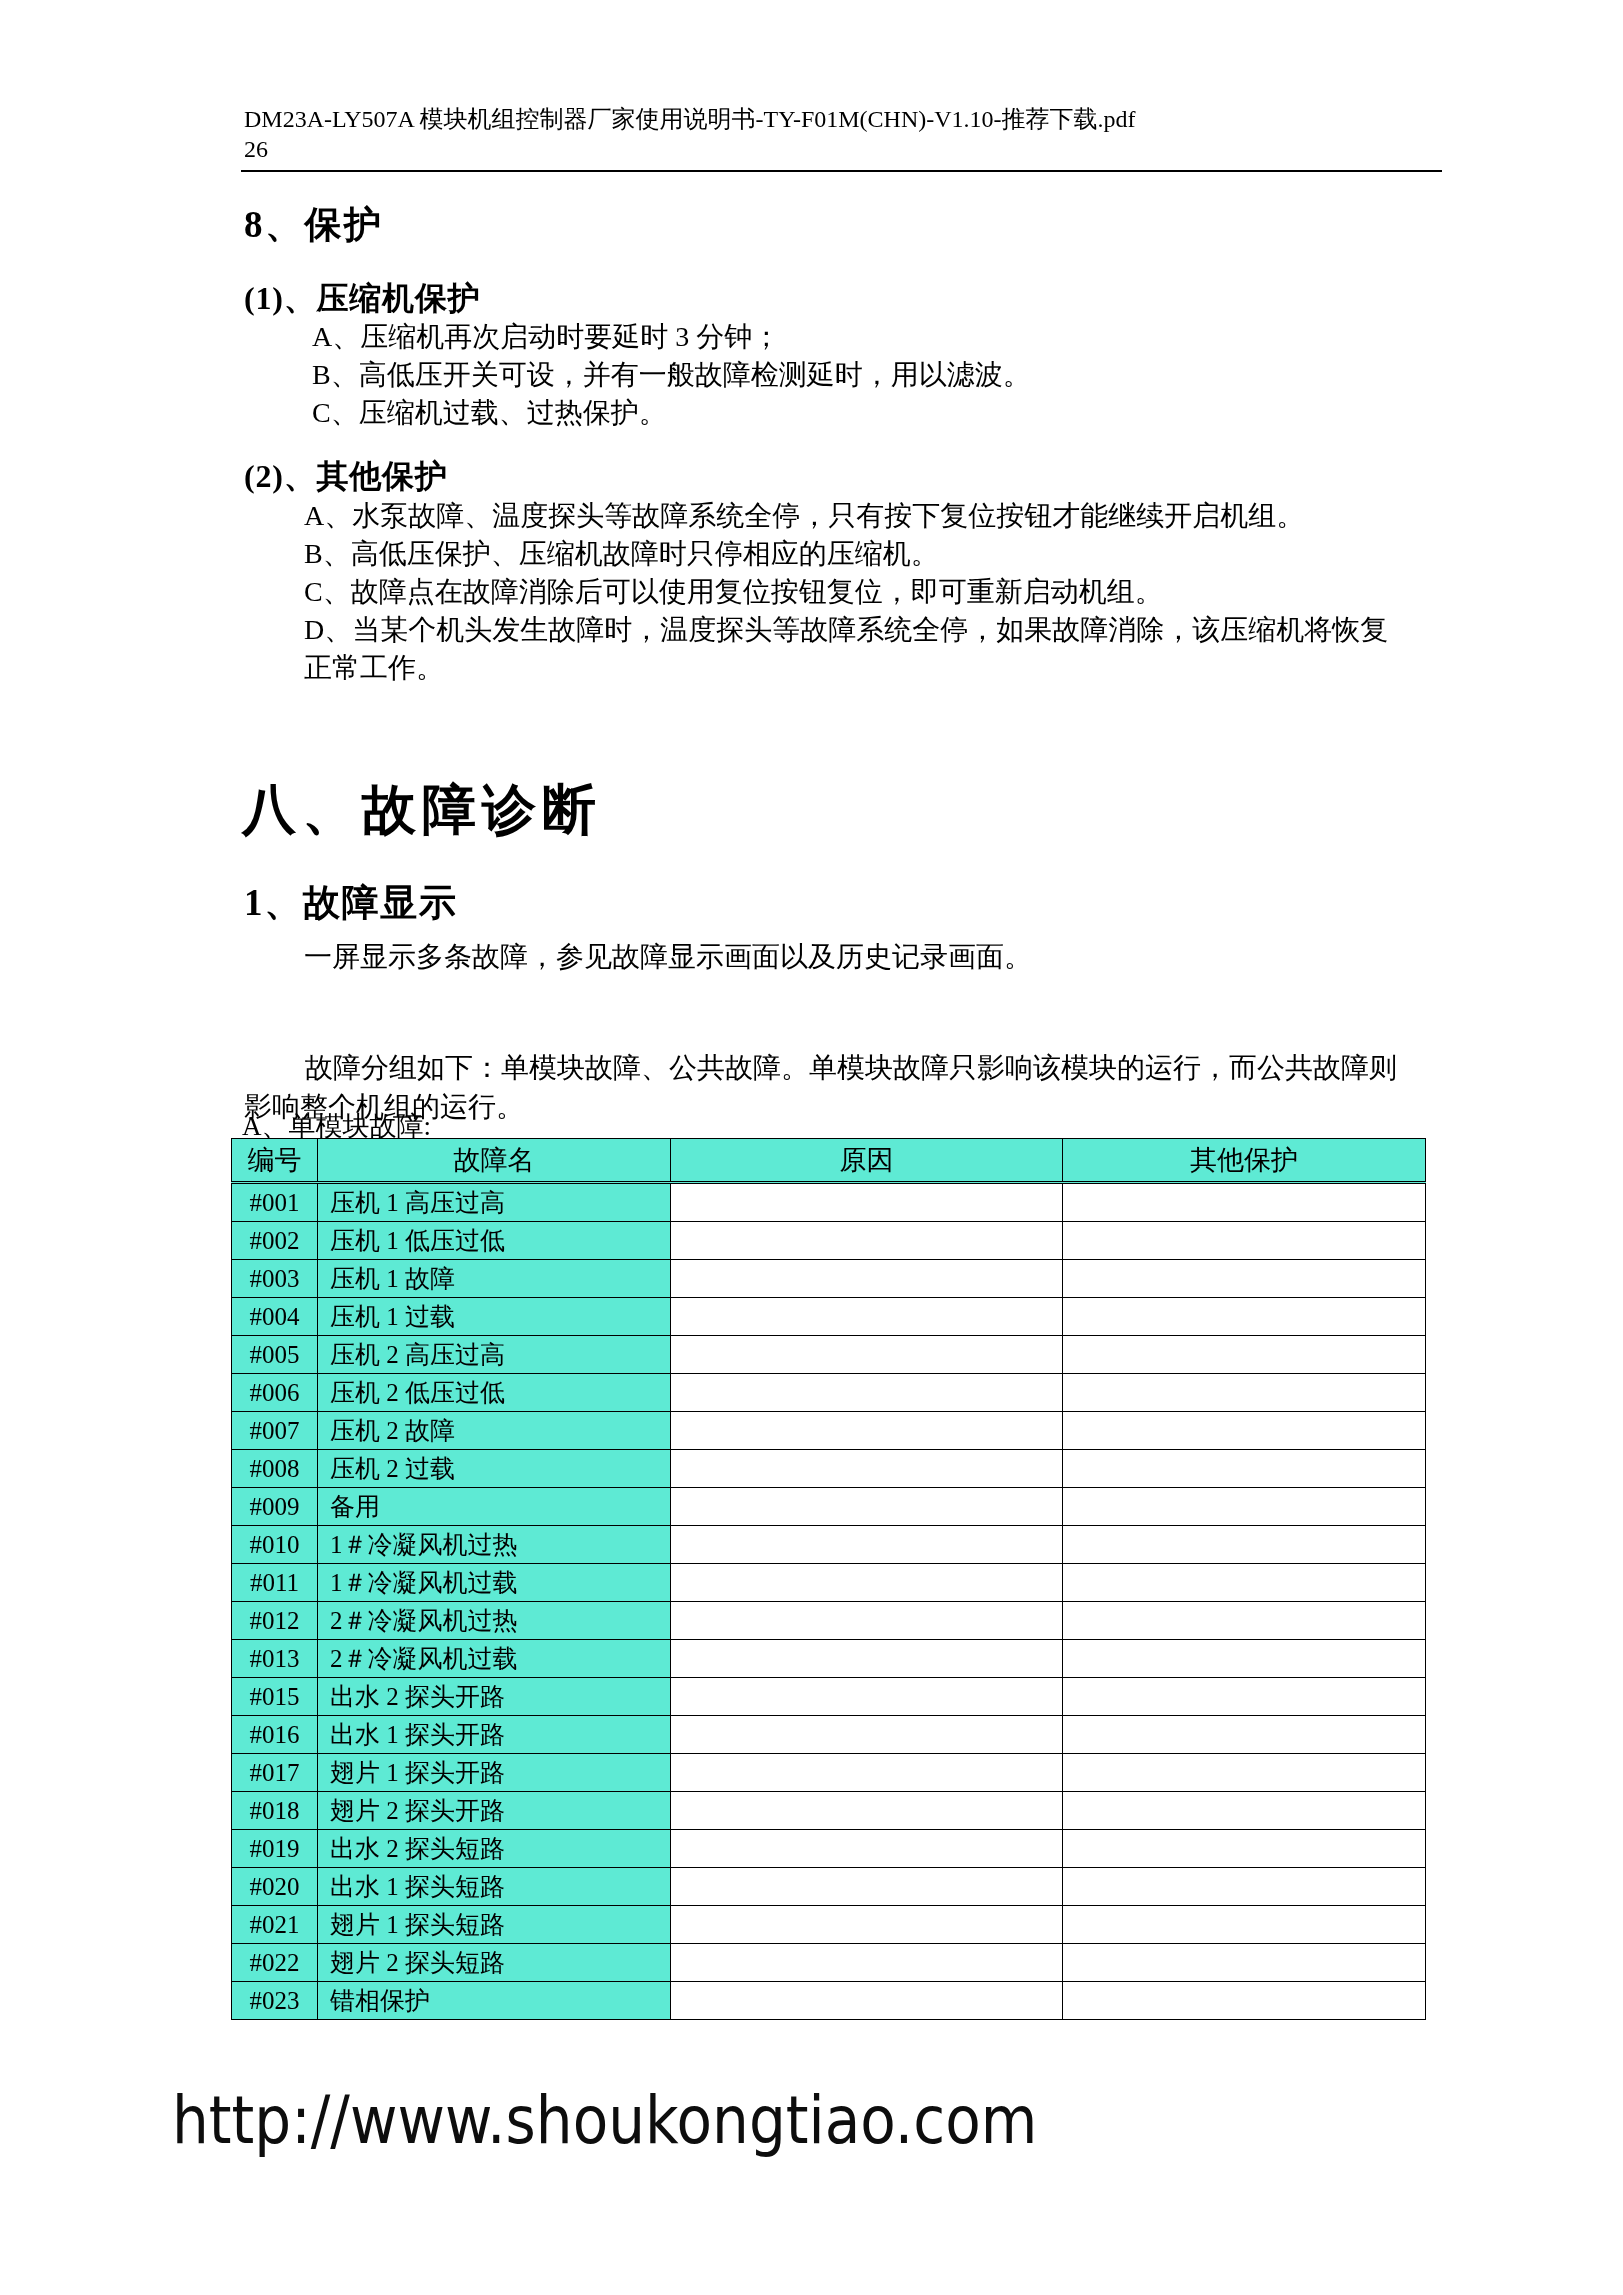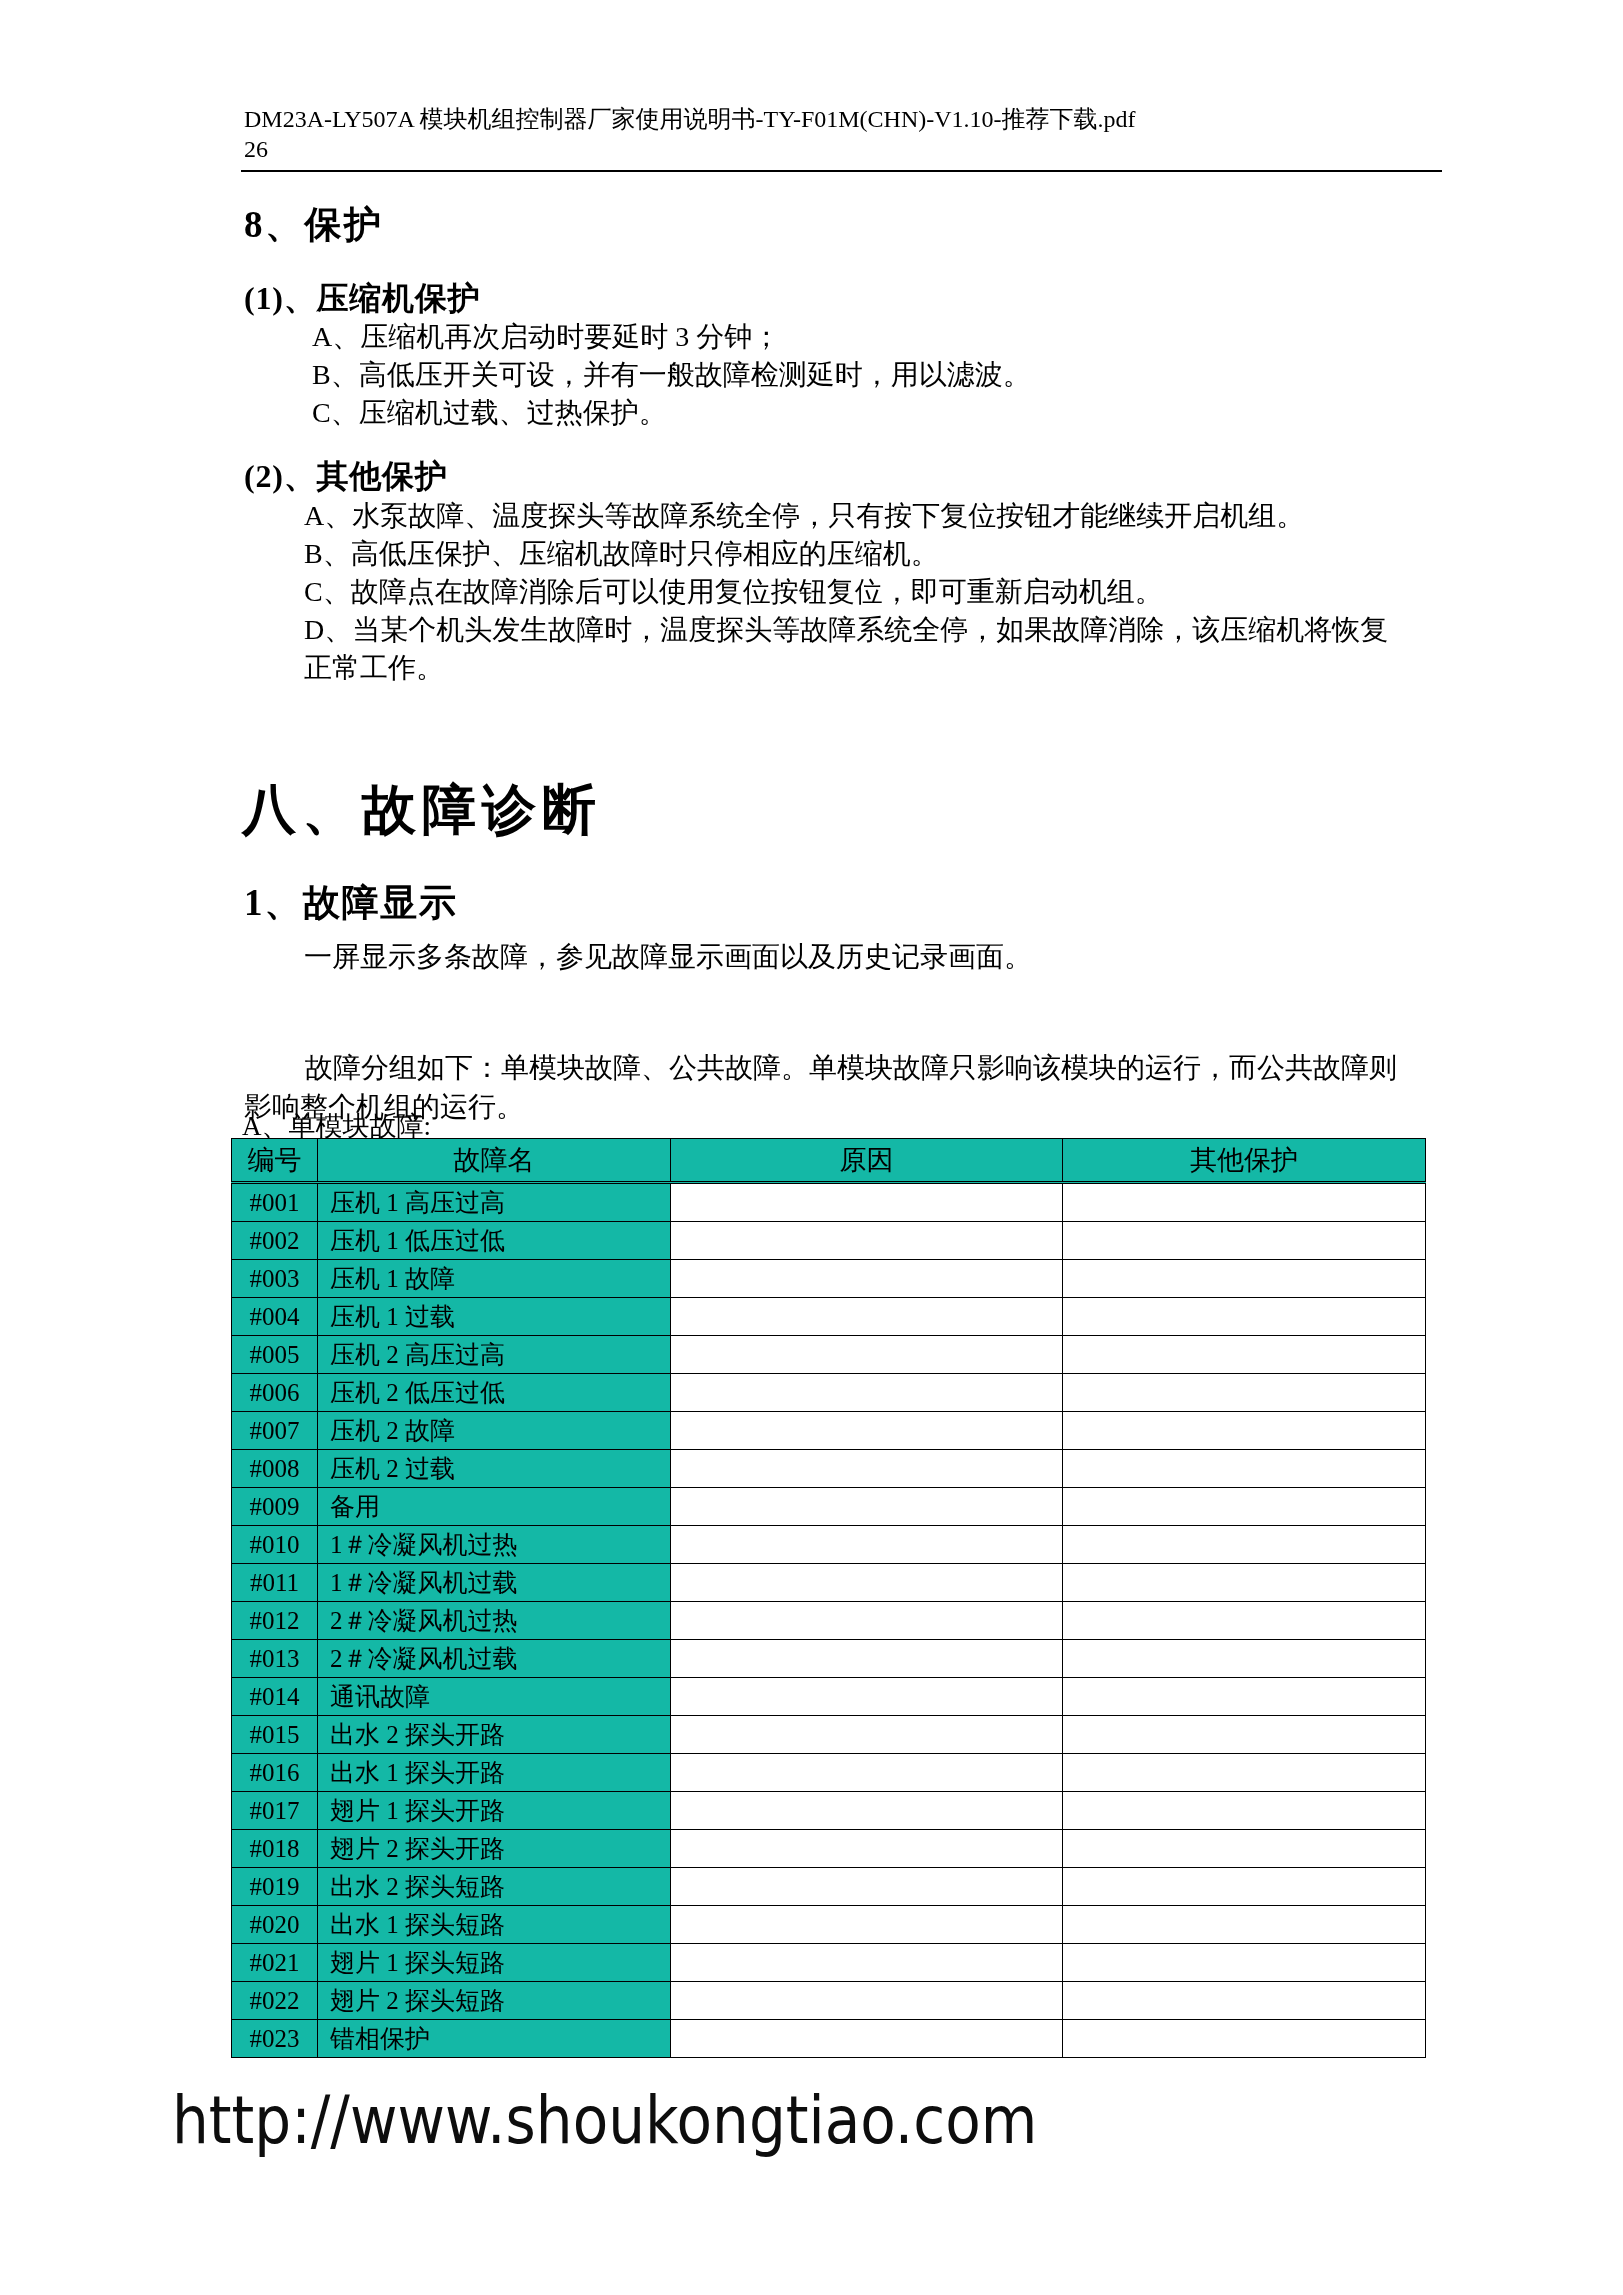--- a/index.html
+++ b/index.html
@@ -31,21 +31,21 @@
   .para-2      { left:244px; top:1048px; width:1158px; font-size:28px; line-height:39px; text-indent:61px; }
   .table-label { left:242px; top:1108px; font-size:27px;text-align:center; }
 
   .fault-table {
     left:231px; top:1138px;
   }
   table {
     border-collapse:collapse;
     table-layout:fixed;
     width:1194px;
-    background:#14b8a6;
+    background:#5eead4;
   }
   th, td { border:1.7px solid #000; overflow:hidden; }
   th {
     height:42px;
     font-size:27px;
     font-weight:400;
     text-align:center;
     border-bottom:3.4px double #000;
     padding:0;
   }
@@ -194,26 +194,20 @@
             <td class="cause"></td>
             <td class="solution"></td>
           </tr>
           <tr>
             <td class="code">#013</td>
             <td class="name">2＃冷凝风机过载</td>
             <td class="cause"></td>
             <td class="solution"></td>
           </tr>
           <tr>
-            <td class="code">#014</td>
-            <td class="name">通讯故障</td>
-            <td class="cause"></td>
-            <td class="solution"></td>
-          </tr>
-          <tr>
             <td class="code">#015</td>
             <td class="name">出水 2 探头开路</td>
             <td class="cause"></td>
             <td class="solution"></td>
           </tr>
           <tr>
             <td class="code">#016</td>
             <td class="name">出水 1 探头开路</td>
             <td class="cause"></td>
             <td class="solution"></td>

